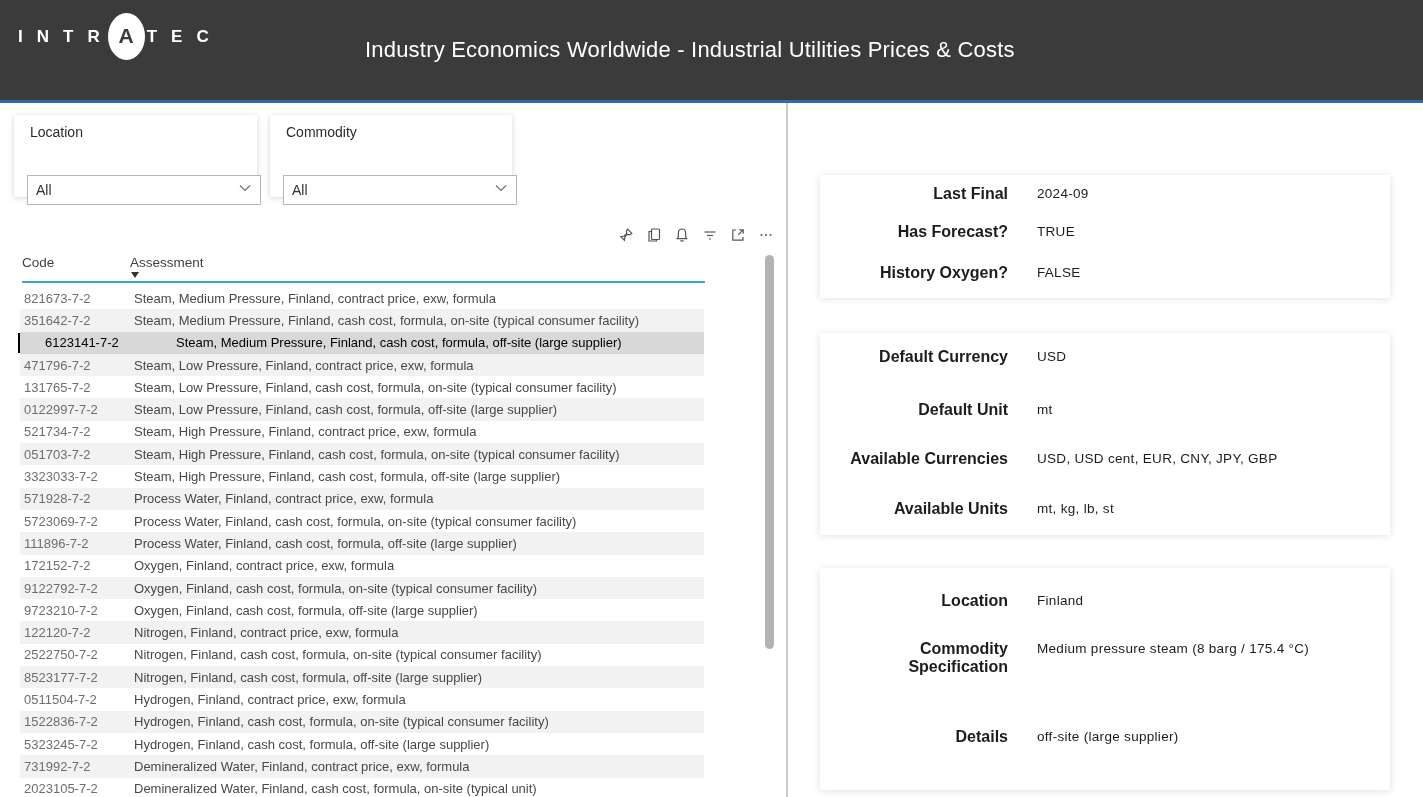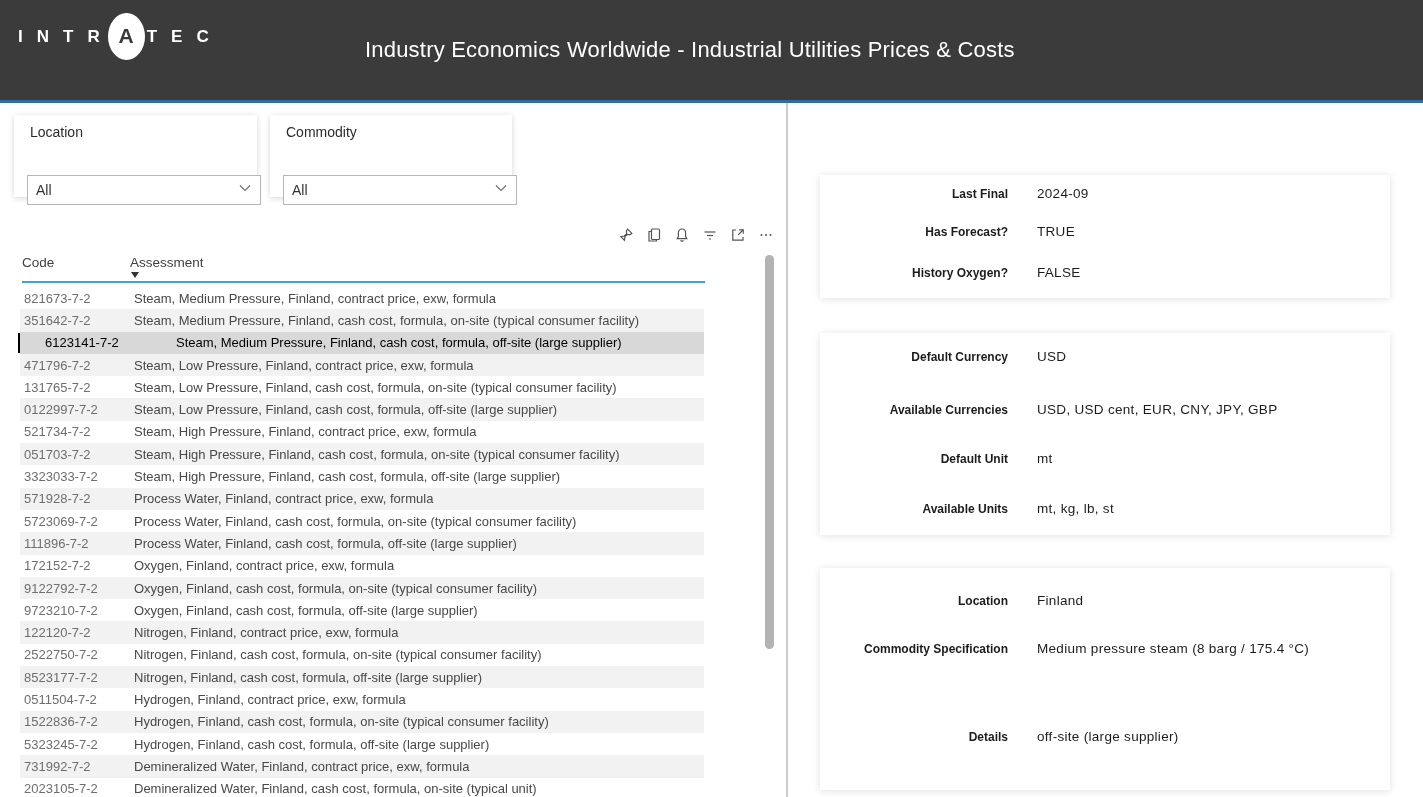--- a/index.html
+++ b/index.html
@@ -59,21 +59,21 @@
   .v-divider{position:absolute;left:786px;top:103px;bottom:0;width:1.5px;background:#cbcbcb;}
 
   
   .dcard{position:absolute;left:820px;width:570px;background:#fff;
      box-shadow:0 1px 8px rgba(0,0,0,.12);}
   .dcard-1{top:175px;height:123px;}
   .dcard-2{top:333px;height:202px;}
   .dcard-3{top:568px;height:222px;}
   .kv{position:absolute;left:0;right:0;height:18px;}
   .kv-label{position:absolute;left:0;width:188px;text-align:right;font-weight:bold;
-     font-size:12px;color:#1c1c1c;line-height:18px;}
+     font-size:16px;color:#1c1c1c;line-height:18px;}
   .kv-value{position:absolute;left:217px;right:8px;font-size:13.5px;color:#1c1c1c;
      line-height:18px;letter-spacing:.3px;}
   .dcard-1 .kv:nth-child(1){top:10px}
   .dcard-1 .kv:nth-child(2){top:48px}
   .dcard-1 .kv:nth-child(3){top:89px}
   .dcard-2 .kv:nth-child(1){top:15px}
   .dcard-2 .kv:nth-child(2){top:68px}
   .dcard-2 .kv:nth-child(3){top:117px}
   .dcard-2 .kv:nth-child(4){top:167px}
   .dcard-3 .kv:nth-child(1){top:24px}
@@ -278,28 +278,28 @@
         <div class="kv-label">History Oxygen?</div>
         <div class="kv-value">FALSE</div>
       </div>
     </div>
   <div class="dcard dcard-2">
       <div class="kv">
         <div class="kv-label">Default Currency</div>
         <div class="kv-value">USD</div>
       </div>
       <div class="kv">
+        <div class="kv-label">Default Unit</div>
+        <div class="kv-value">mt</div>
+      </div>
+      <div class="kv">
         <div class="kv-label">Available Currencies</div>
         <div class="kv-value">USD, USD cent, EUR, CNY, JPY, GBP</div>
       </div>
       <div class="kv">
-        <div class="kv-label">Default Unit</div>
-        <div class="kv-value">mt</div>
-      </div>
-      <div class="kv">
         <div class="kv-label">Available Units</div>
         <div class="kv-value">mt, kg, lb, st</div>
       </div>
     </div>
   <div class="dcard dcard-3">
       <div class="kv">
         <div class="kv-label">Location</div>
         <div class="kv-value">Finland</div>
       </div>
       <div class="kv">

